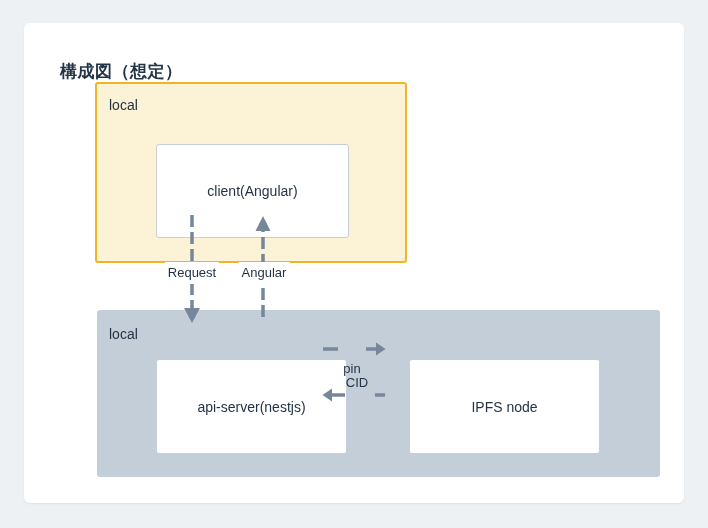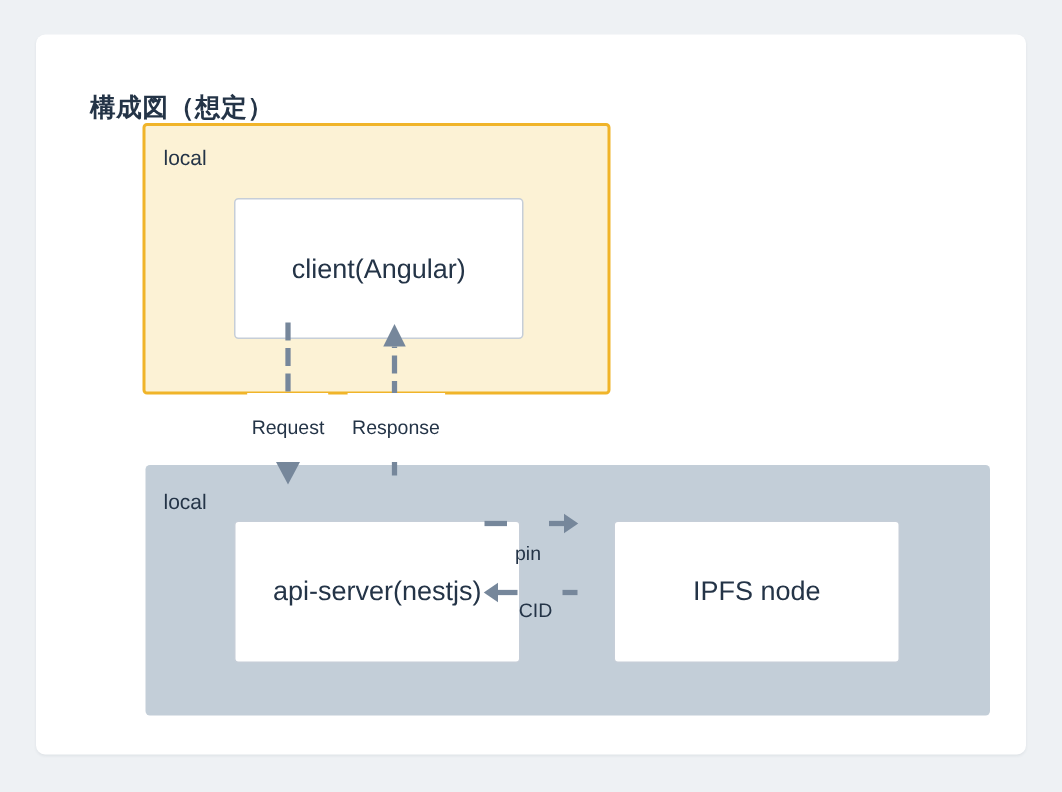--- a/index.html
+++ b/index.html
@@ -38,37 +38,37 @@
     left:73px;top:287px;width:563px;height:167px;
     background:var(--server-fill);
   }
   .group-label{position:absolute;font-size:14px;line-height:1.2;}
   .group.local .group-label{left:12px;top:13px;}
   .group.server .group-label{left:12px;top:16px;}
   .node{
     position:absolute;background:var(--card);
     border:1.5px solid var(--node-border);border-radius:3px;
     display:flex;align-items:center;justify-content:center;
-    font-size:18px;text-align:center;
+    font-size:14px;text-align:center;margin-top:12px;
   }
   .node.client{left:59px;top:48px;width:193px;height:94px;}
   .node.api{left:59px;top:37px;width:191px;height:95px;}
   .node.ipfs{left:312px;top:37px;width:191px;height:95px;}
   .overlay{
     position:absolute;left:0;top:0;width:708px;height:528px;
     pointer-events:none;z-index:5;
   }
   .edge{stroke:var(--arrow);stroke-width:3.5;fill:none;}
   .dashed{stroke-dasharray:12 5;}
   .head{fill:var(--arrow);stroke:none;}
   .edge-label{
     position:absolute;z-index:6;transform:translateX(-50%);
     font-size:13px;line-height:1.1;white-space:nowrap;
   }
-  .edge-label.on-white{background:var(--card);padding:16px 3px;}
+  .edge-label.on-white{background:var(--card);padding:4px 3px;}
 </style>
 </head>
 <body>
 
 <div class="canvas">
   <div class="card">
     <div class="title">構成図（想定）</div>
 
     <div class="group local">
       <span class="group-label">local</span>
@@ -103,16 +103,16 @@
       <path class="head" d="M376 342.5 L376 355.5 L385.5 349 Z"></path>
     </g>
     <g>
       <path class="head" d="M332 388.5 L332 401.5 L322.5 395 Z"></path>
       <path class="edge" d="M331 395 H345"></path>
       <path class="edge" d="M375 395 H385"></path>
     </g>
   </svg>
 
   <span class="edge-label on-white" style="left:192px;top:262px">Request</span>
-  <span class="edge-label on-white" style="left:264px;top:262px">Response</span>
+  <span class="edge-label on-white" style="left:264px;top:262px">Angular</span>
   <span class="edge-label" style="left:352px;top:362px">pin</span>
-  <span class="edge-label" style="left:357px;top:400px">CID</span>
+  <span class="edge-label" style="left:357px;top:376px">CID</span>
 </div>
 
 </body></html>

